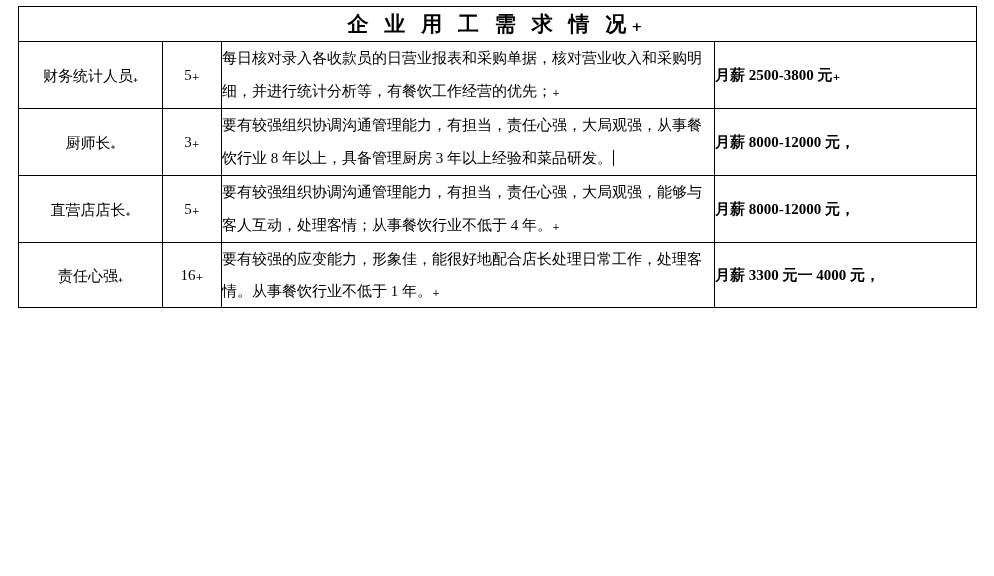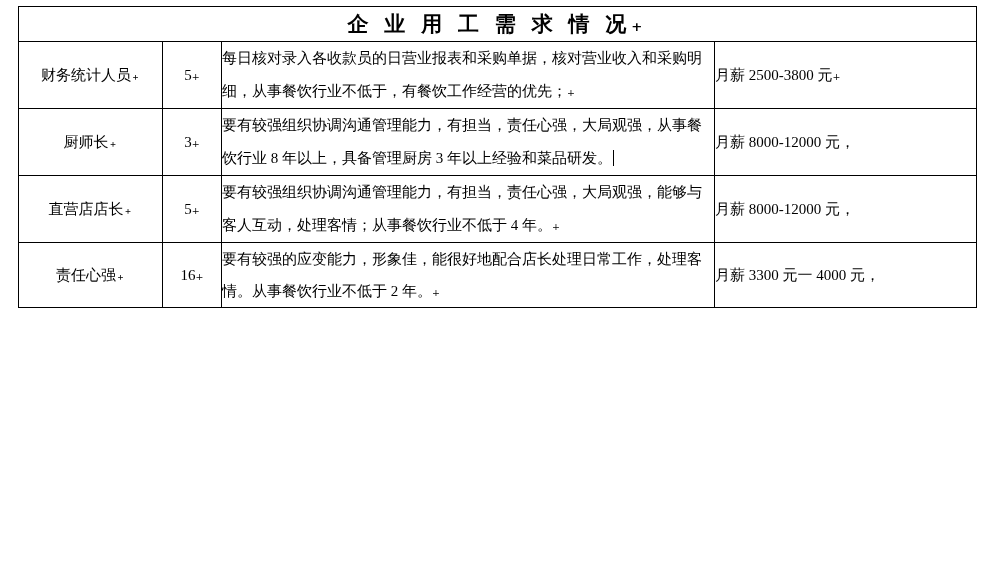--- a/index.html
+++ b/index.html
@@ -50,41 +50,42 @@
     padding: 3px 0;
   }
   .col-pos { width: 144px; }
   .col-num { width: 59px; }
   .col-cond { width: 493px; }
   .col-pay { width: 262px; }
 
   .cell-pos {
     text-align: center;
     font-size: 15px;
-    font-family: Liberation Mono, monospace;
+    font-family: Liberation Serif, serif;
     padding: 4px 2px;
   }
   .cell-num {
     text-align: center;
     font-size: 15px;
     font-family: "Liberation Serif", "DejaVu Serif", serif;
     padding: 4px 2px;
   }
   .cell-cond {
     text-align: left;
     font-size: 15px;
     line-height: 32px;
     padding: 8px 12px 8px 14px;
     font-family: "Liberation Serif", "DejaVu Serif", serif;
   }
   .cell-pay {
     text-align: left;
     font-size: 15px;
     padding: 4px 10px 4px 12px;
     font-family: "Liberation Serif", "DejaVu Serif", serif;
+    font-weight: bold;
   }
   .row-tall .cell-cond { line-height: 33px; }
   .caret {
     display: inline-block;
     width: 1px;
     height: 16px;
     background: #000;
     vertical-align: -3px;
     margin-left: 1px;
   }
@@ -101,21 +102,21 @@
       <col class="col-pay">
     </colgroup>
     <tbody>
       <tr>
         <td class="title-cell" colspan="4">企 业 用 工 需 求 情 况₊</td>
       </tr>
 
       <tr class="row-tall">
         <td class="cell-pos">财务统计人员₊</td>
         <td class="cell-num">5₊</td>
-        <td class="cell-cond">每日核对录入各收款员的日营业报表和采购单据，核对营业收入和采购明细，从事餐饮行业不低于，有餐饮工作经营的优先；₊</td>
+        <td class="cell-cond">每日核对录入各收款员的日营业报表和采购单据，核对营业收入和采购明细，并进行统计分析等，有餐饮工作经营的优先；₊</td>
         <td class="cell-pay">月薪 2500-3800 元₊</td>
       </tr>
 
       <tr class="row-tall">
         <td class="cell-pos">厨师长₊</td>
         <td class="cell-num">3₊</td>
         <td class="cell-cond"><span>要有较强组织协调沟通管理能力，有担当，责任心强，大局观强，从事餐饮行业 8 年以上，具备管理厨房 3 年以上经验和菜品研发。</span><span class="caret"></span></td>
         <td class="cell-pay">月薪 8000-12000 元，</td>
       </tr>
 
@@ -123,18 +124,18 @@
         <td class="cell-pos">直营店店长₊</td>
         <td class="cell-num">5₊</td>
         <td class="cell-cond">要有较强组织协调沟通管理能力，有担当，责任心强，大局观强，能够与客人互动，处理客情；从事餐饮行业不低于 4 年。₊</td>
         <td class="cell-pay">月薪 8000-12000 元，</td>
       </tr>
 
 
       <tr>
         <td class="cell-pos">责任心强₊</td>
         <td class="cell-num">16₊</td>
-        <td class="cell-cond">要有较强的应变能力，形象佳，能很好地配合店长处理日常工作，处理客情。从事餐饮行业不低于 2 年。₊</td>
+        <td class="cell-cond">要有较强的应变能力，形象佳，能很好地配合店长处理日常工作，处理客情。从事餐饮行业不低于 1 年。₊</td>
         <td class="cell-pay">月薪 3300 元一 4000 元，</td>
       </tr>
     </tbody>
   </table>
 </div>
 
 </body></html>

